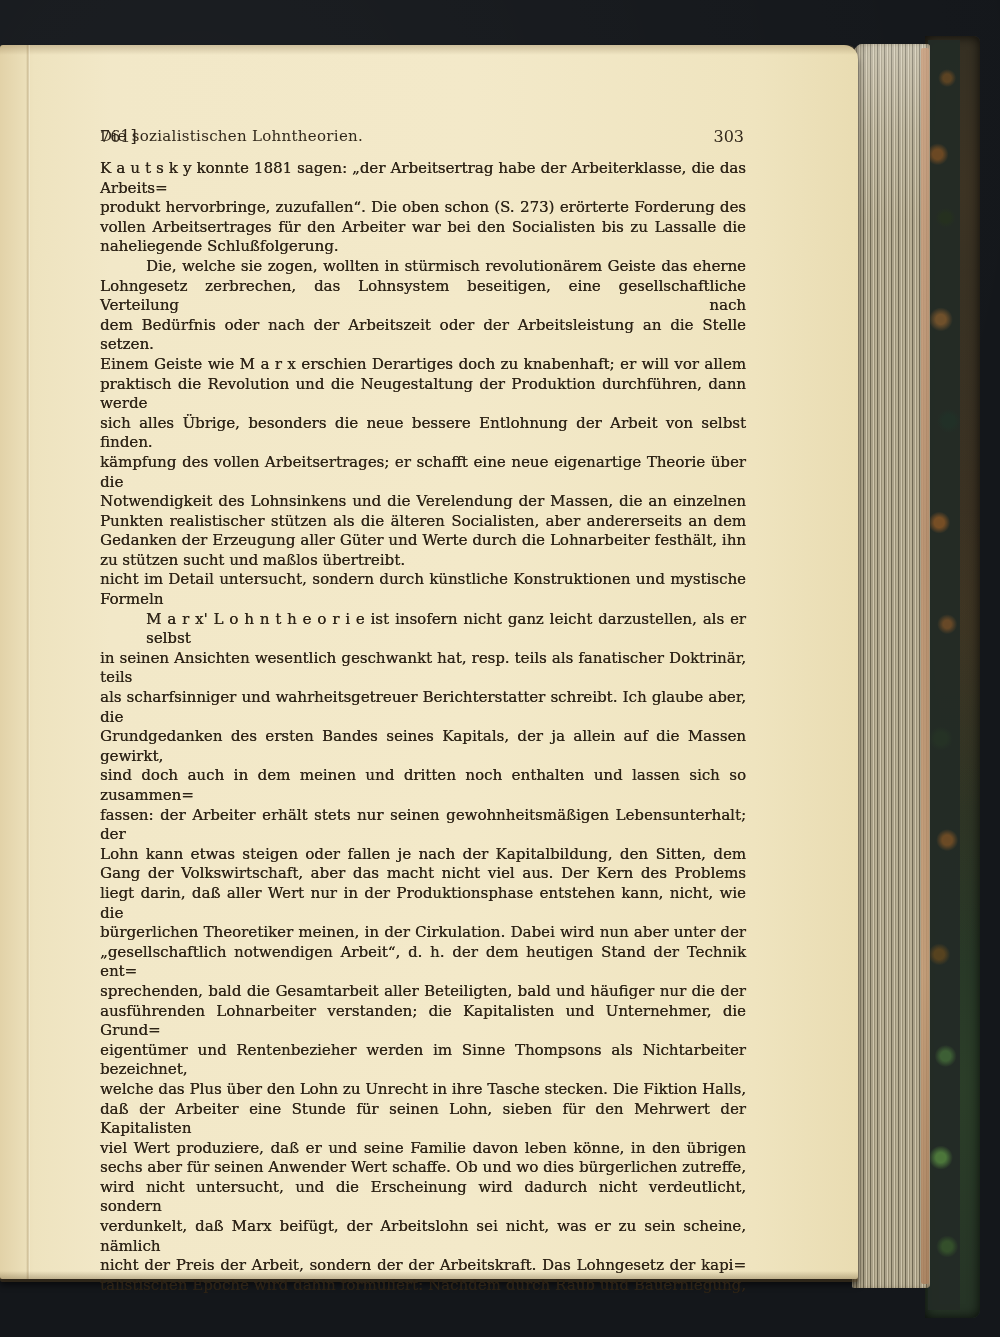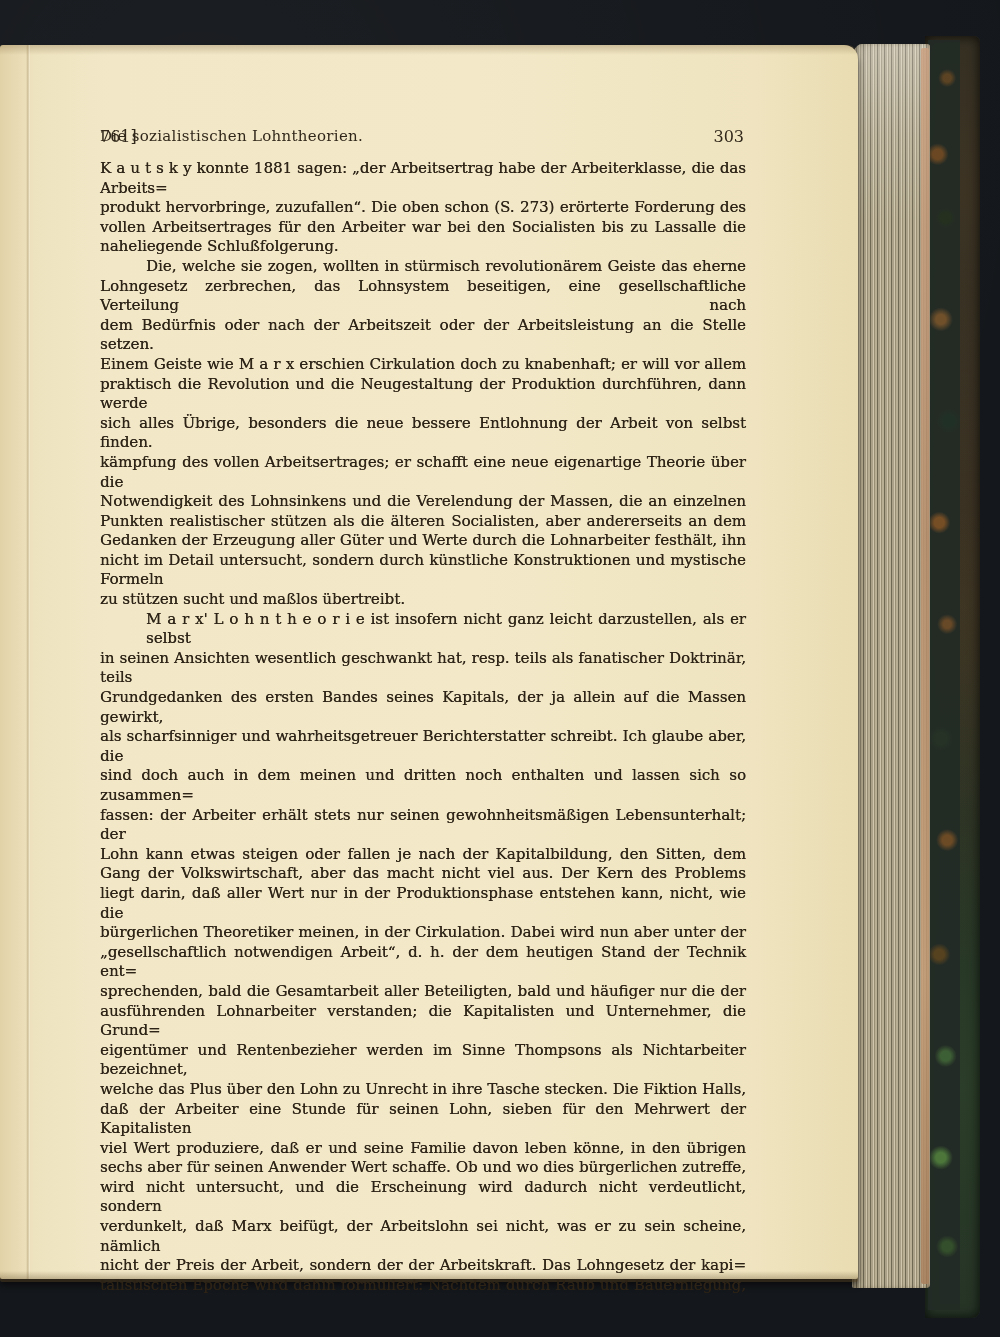--- a/index.html
+++ b/index.html
@@ -130,35 +130,35 @@
         <div class="para">
           <div class="ln">K a u t s k y konnte 1881 sagen: „der Arbeitsertrag habe der Arbeiterklasse, die das Arbeits=</div>
           <div class="ln">produkt hervorbringe, zuzufallen“.  Die oben schon (S. 273) erörterte Forderung des</div>
           <div class="ln">vollen Arbeitsertrages für den Arbeiter war bei den Socialisten bis zu Lassalle die</div>
           <div class="ln last">naheliegende Schlußfolgerung.</div>
         </div>
         <div class="para">
           <div class="ln indent">Die, welche sie zogen, wollten in stürmisch revolutionärem Geiste das eherne</div>
           <div class="ln">Lohngesetz zerbrechen, das Lohnsystem beseitigen, eine gesellschaftliche Verteilung nach</div>
           <div class="ln">dem Bedürfnis oder nach der Arbeitszeit oder der Arbeitsleistung an die Stelle setzen.</div>
-          <div class="ln">Einem Geiste wie M a r x erschien Cirkulation doch zu knabenhaft; er will vor allem</div>
+          <div class="ln">Einem Geiste wie M a r x erschien Derartiges doch zu knabenhaft; er will vor allem</div>
           <div class="ln">praktisch die Revolution und die Neugestaltung der Produktion durchführen, dann werde</div>
           <div class="ln">sich alles Übrige, besonders die neue bessere Entlohnung der Arbeit von selbst finden.</div>
           <div class="ln">kämpfung des vollen Arbeitsertrages; er schafft eine neue eigenartige Theorie über die</div>
           <div class="ln">Notwendigkeit des Lohnsinkens und die Verelendung der Massen, die an einzelnen</div>
           <div class="ln">Punkten realistischer stützen als die älteren Socialisten, aber andererseits an dem</div>
           <div class="ln">Gedanken der Erzeugung aller Güter und Werte durch die Lohnarbeiter festhält, ihn</div>
+          <div class="ln last">zu stützen sucht und maßlos übertreibt.</div>
           <div class="ln">nicht im Detail untersucht, sondern durch künstliche Konstruktionen und mystische Formeln</div>
-          <div class="ln last">zu stützen sucht und maßlos übertreibt.</div>
         </div>
         <div class="para">
           <div class="ln indent">M a r x'  L o h n t h e o r i e ist insofern nicht ganz leicht darzustellen, als er selbst</div>
           <div class="ln">in seinen Ansichten wesentlich geschwankt hat, resp. teils als fanatischer Doktrinär, teils</div>
+          <div class="ln">als scharfsinniger und wahrheitsgetreuer Berichterstatter schreibt.  Ich glaube aber, die</div>
           <div class="ln">Grundgedanken des ersten Bandes seines Kapitals, der ja allein auf die Massen gewirkt,</div>
-          <div class="ln">als scharfsinniger und wahrheitsgetreuer Berichterstatter schreibt.  Ich glaube aber, die</div>
           <div class="ln">sind doch auch in dem meinen und dritten noch enthalten und lassen sich so zusammen=</div>
           <div class="ln">fassen: der Arbeiter erhält stets nur seinen gewohnheitsmäßigen Lebensunterhalt; der</div>
           <div class="ln">Lohn kann etwas steigen oder fallen je nach der Kapitalbildung, den Sitten, dem</div>
           <div class="ln">Gang der Volkswirtschaft, aber das macht nicht viel aus.  Der Kern des Problems</div>
           <div class="ln">liegt darin, daß aller Wert nur in der Produktionsphase entstehen kann, nicht, wie die</div>
           <div class="ln">bürgerlichen Theoretiker meinen, in der Cirkulation.  Dabei wird nun aber unter der</div>
           <div class="ln">„gesellschaftlich notwendigen Arbeit“, d. h. der dem heutigen Stand der Technik ent=</div>
           <div class="ln">sprechenden, bald die Gesamtarbeit aller Beteiligten, bald und häufiger nur die der</div>
           <div class="ln">ausführenden Lohnarbeiter verstanden; die Kapitalisten und Unternehmer, die Grund=</div>
           <div class="ln">eigentümer und Rentenbezieher werden im Sinne Thompsons als Nichtarbeiter bezeichnet,</div>

